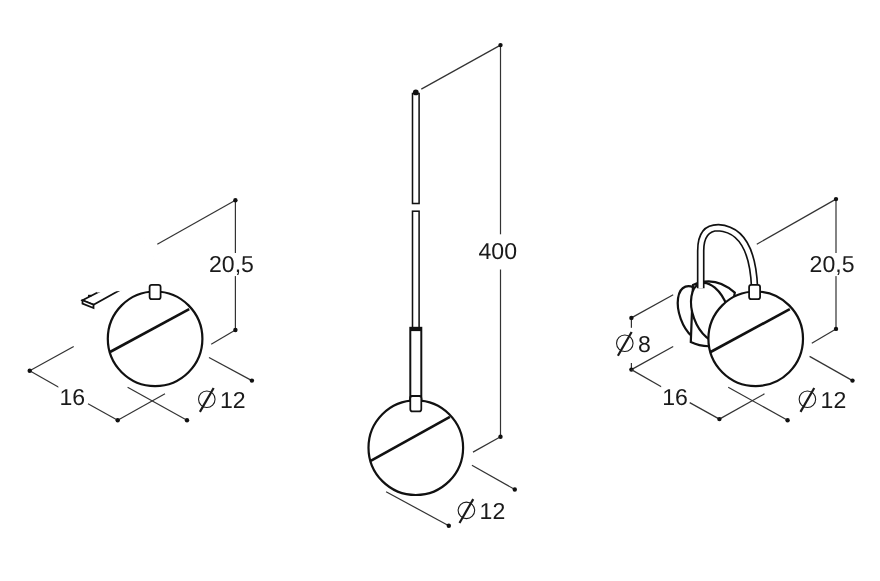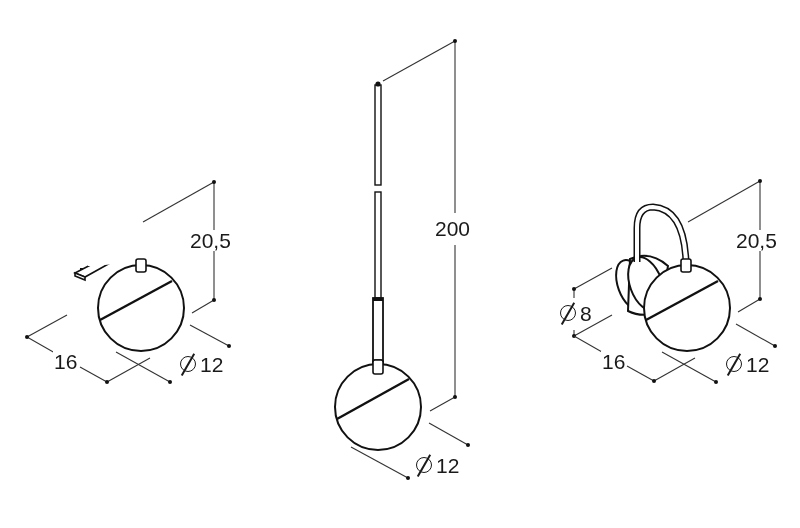--- a/index.html
+++ b/index.html
@@ -148,19 +148,19 @@
       <line class="split" x1="646" y1="320" x2="718" y2="281"></line>
       <rect x="681" y="259" width="10" height="13" rx="2" class="objthin"></rect>
     </g>
   </g>
 </svg>
 
 <div class="lbl" style="left:189px; top:230px;"><span>20,5</span></div>
 <div class="lbl" style="left:53px; top:351px;"><span>16</span></div>
 <div class="lbl" style="left:178px; top:354px;"><span class="dia"></span><span>12</span></div>
 
-<div class="lbl" style="left:434px; top:218px;"><span>200</span></div>
+<div class="lbl" style="left:434px; top:218px;"><span>400</span></div>
 <div class="lbl" style="left:414px; top:455px;"><span class="dia"></span><span>12</span></div>
 
 <div class="lbl" style="left:735px; top:230px;"><span>20,5</span></div>
 <div class="lbl" style="left:558px; top:303px;"><span class="dia"></span><span>8</span></div>
 <div class="lbl" style="left:601px; top:351px;"><span>16</span></div>
 <div class="lbl" style="left:724px; top:354px;"><span class="dia"></span><span>12</span></div>
 
 </body></html>

